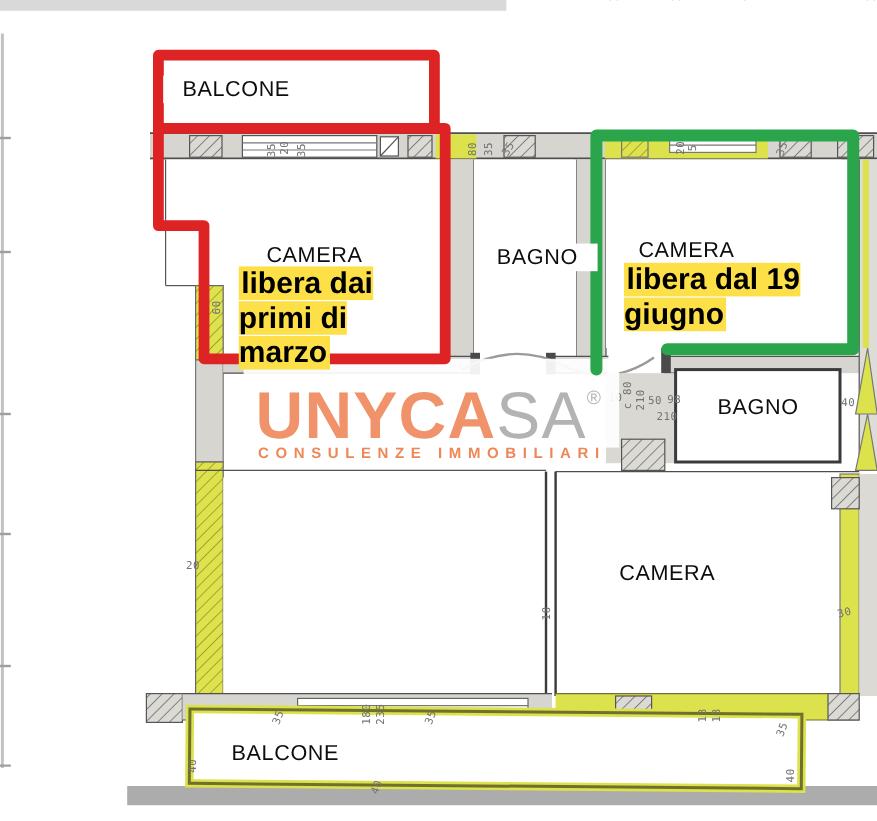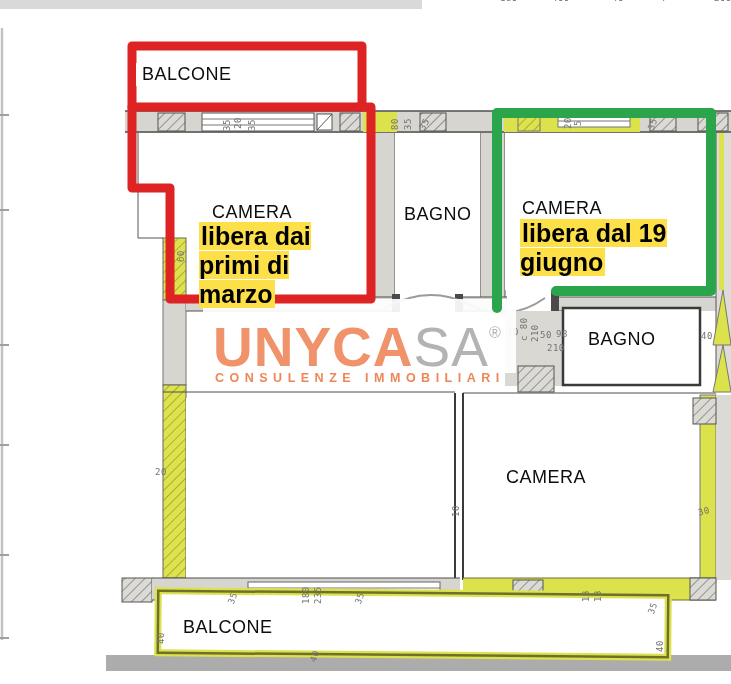--- a/index.html
+++ b/index.html
@@ -18,21 +18,21 @@
   #logo .logo-bg{position:absolute;left:0;top:2px;width:313px;height:74px;background:rgba(255,255,255,0.92);}
   #logo .brand{position:absolute;left:10px;top:0px;font-size:55px;font-weight:bold;letter-spacing:1px;line-height:72px;white-space:nowrap;}
   #logo .brand .primary{color:var(--logo-orange,#f0926a);}
   #logo .brand .secondary{color:var(--logo-gray,#b3b3b3);font-weight:normal;}
   #logo .brand .reg{color:var(--logo-gray,#b3b3b3);font-size:16px;vertical-align:28px;font-weight:normal;}
   #logo .tagline{position:absolute;left:12px;top:74px;font-size:12.5px;font-weight:bold;
     letter-spacing:5.5px;color:var(--tagline-orange,#ee8757);white-space:nowrap;}
   #annot-svg{z-index:4;}
   .roomlabel{
     position:absolute;z-index:5;font-size:18px;color:#0d0d0d;
-    background:#ffffff;padding:1px 6px;white-space:nowrap;letter-spacing:0.5px;
+    background:#ffffff;padding:1px 16px;white-space:nowrap;letter-spacing:0.5px;
   }
   .note{
     position:absolute;z-index:5;font-size:25px;font-weight:bold;color:#000;
     line-height:29px;white-space:pre-line;
   }
   .note span{background:#fde047;padding:0 2px;}
 </style>
 </head>
 <body>
 

